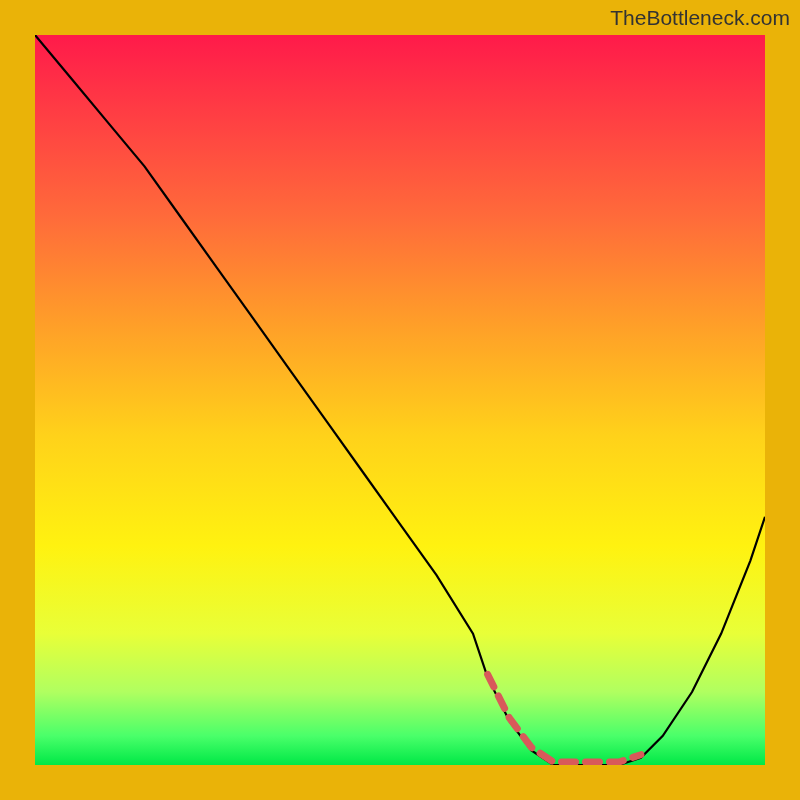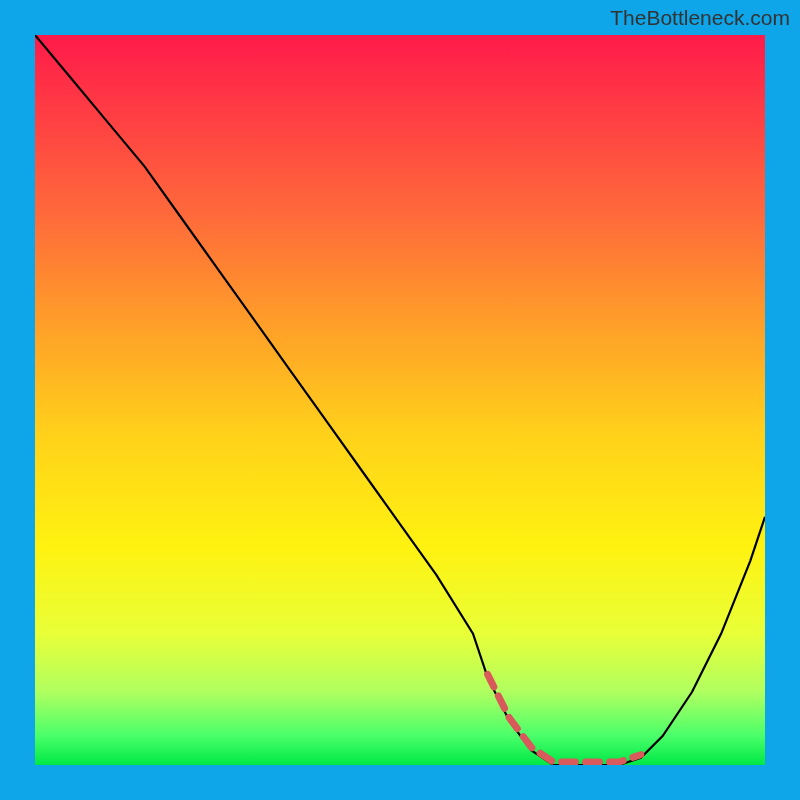--- a/index.html
+++ b/index.html
@@ -8,21 +8,21 @@
     background: #000;
     width: 800px;
     height: 800px;
     overflow: hidden;
     font-family: Arial, sans-serif;
   }
   .container {
     position: relative;
     width: 800px;
     height: 800px;
-    background: #0ea5e9;
+    background: #eab308;
   }
   .watermark {
     position: absolute;
     top: 6px;
     right: 10px;
     color: #333;
     font-size: 21px;
     font-weight: 500;
     z-index: 10;
   }

